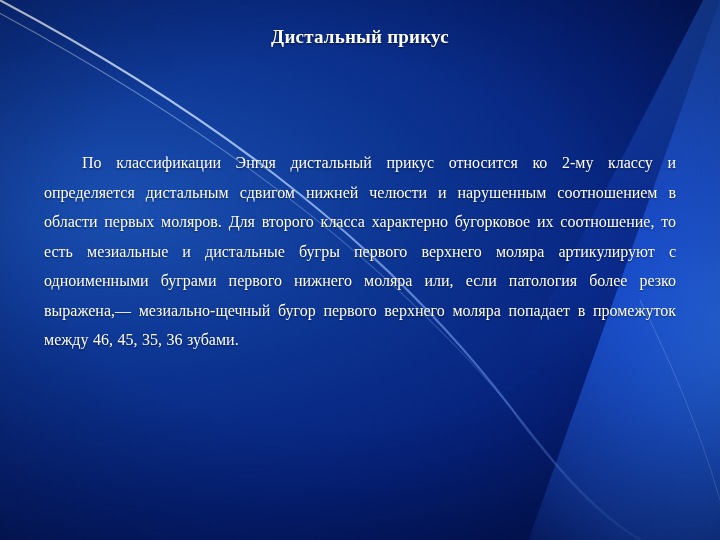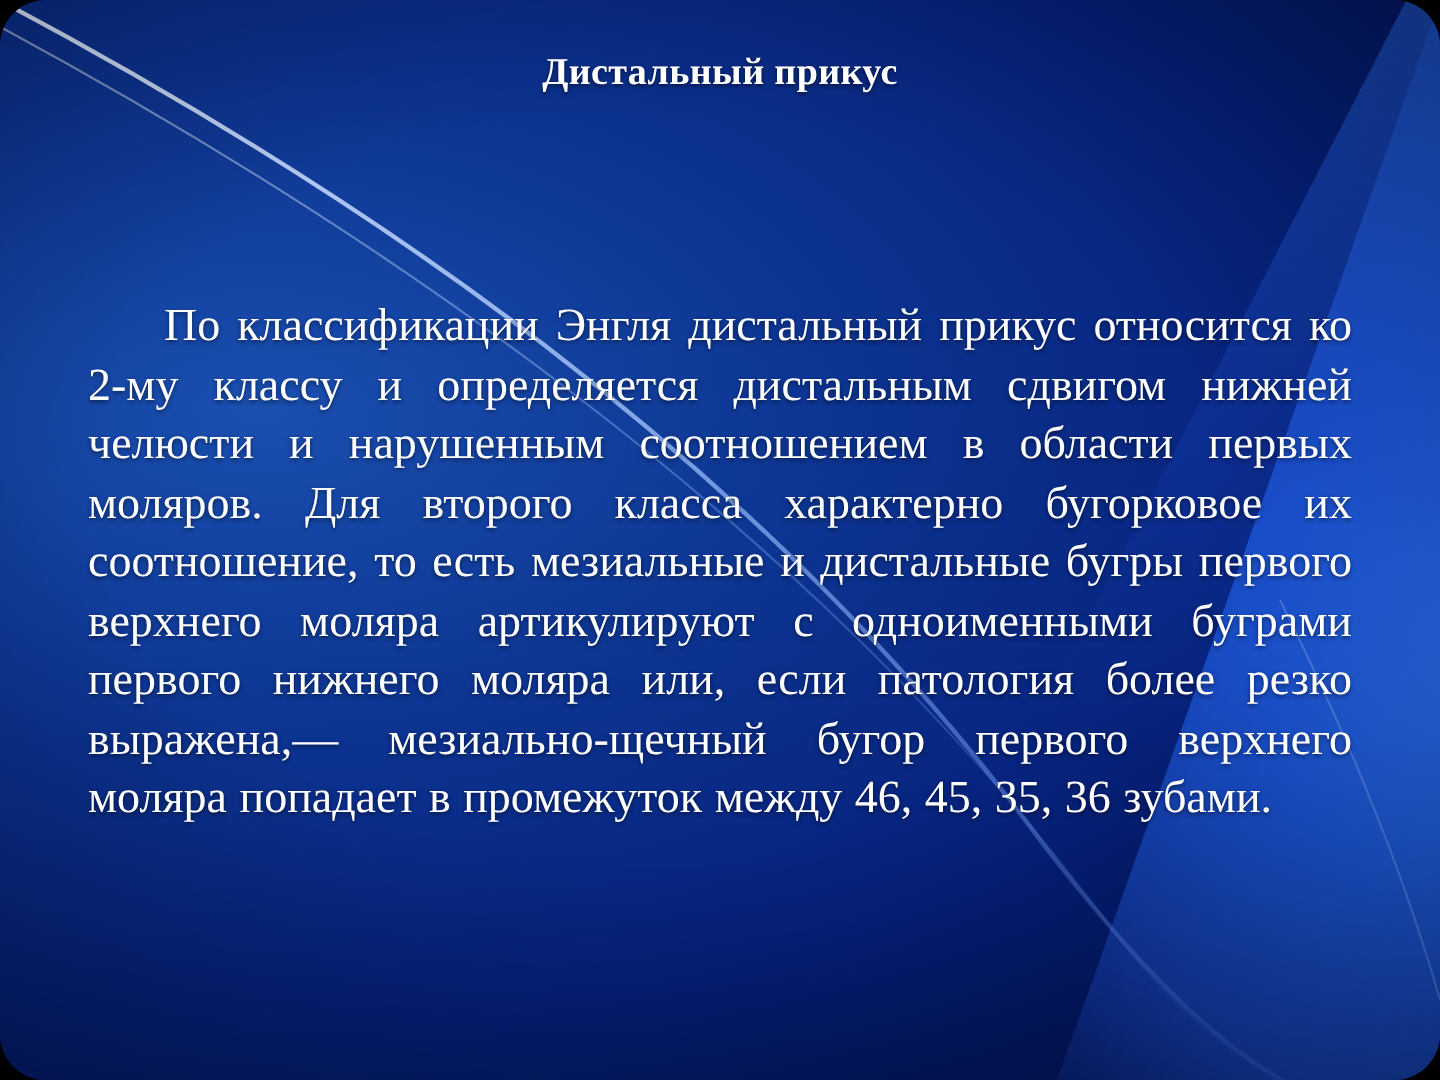--- a/index.html
+++ b/index.html
@@ -9,21 +9,20 @@
   }
   body {
     font-family: "Liberation Serif", serif;
   }
   .slide {
     position: relative;
     width: 720px;
     height: 540px;
     overflow: hidden;
     background: #00106b;
-    border-radius: 23px;
   }
   
   .bg-base {
     position: absolute;
     inset: 0;
     background:
       radial-gradient(ellipse 150% 110% at 18% 38%, #1a4fb0 0%, #0c3390 28%, #05207a 52%, #021055 76%, #01073a 100%);
   }
   
   .bg-wedge {
@@ -67,21 +66,21 @@
     font-weight: bold;
     letter-spacing: 0.2px;
     text-shadow: 0 1px 2px rgba(0,0,0,0.55);
   }
   .body-text {
     position: absolute;
     top: 148px;
     left: 44px;
     width: 632px;
     color: #ffffff;
-    font-size: 23px;
+    font-size: 16px;
     line-height: 29.5px;
     text-align: justify;
     text-indent: 38px;
     text-shadow: 0 1px 2px rgba(0,0,0,0.5);
     word-spacing: 0.5px;
   }
 </style>
 </head>
 <body>
 

